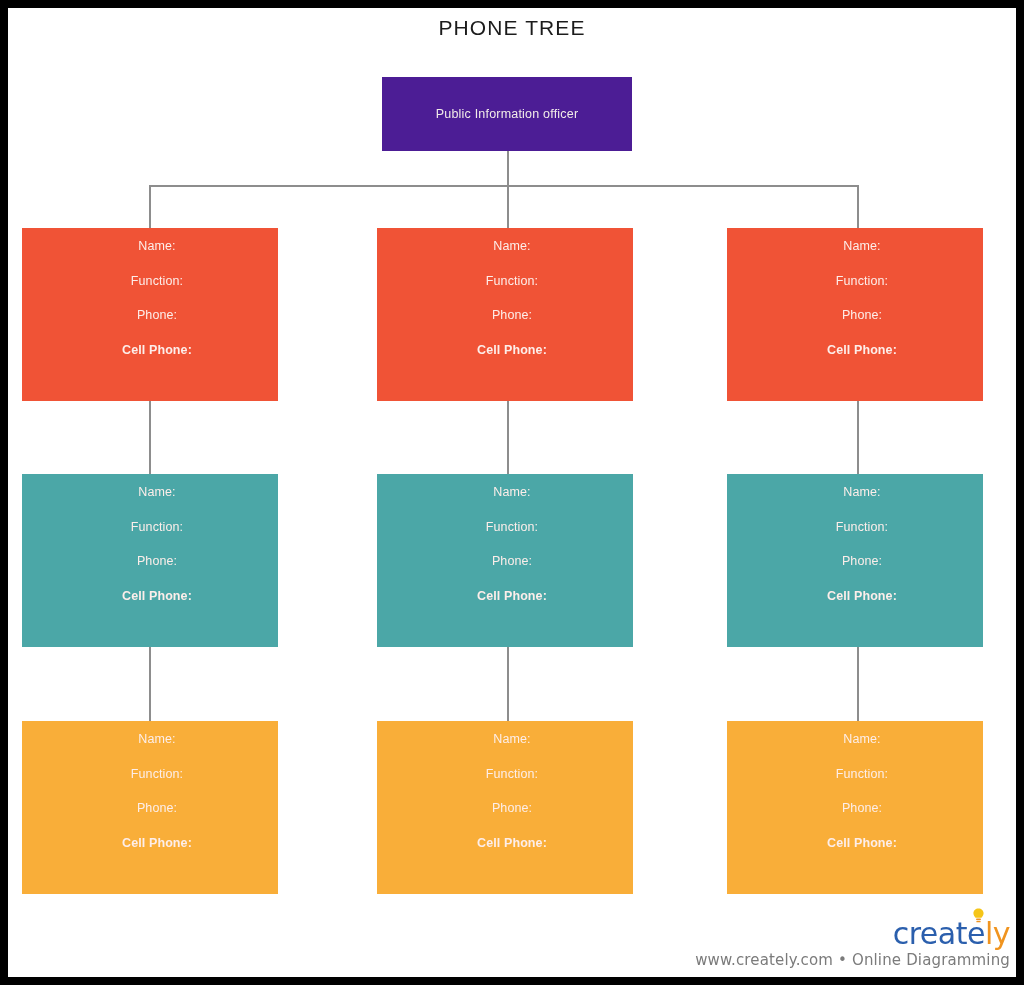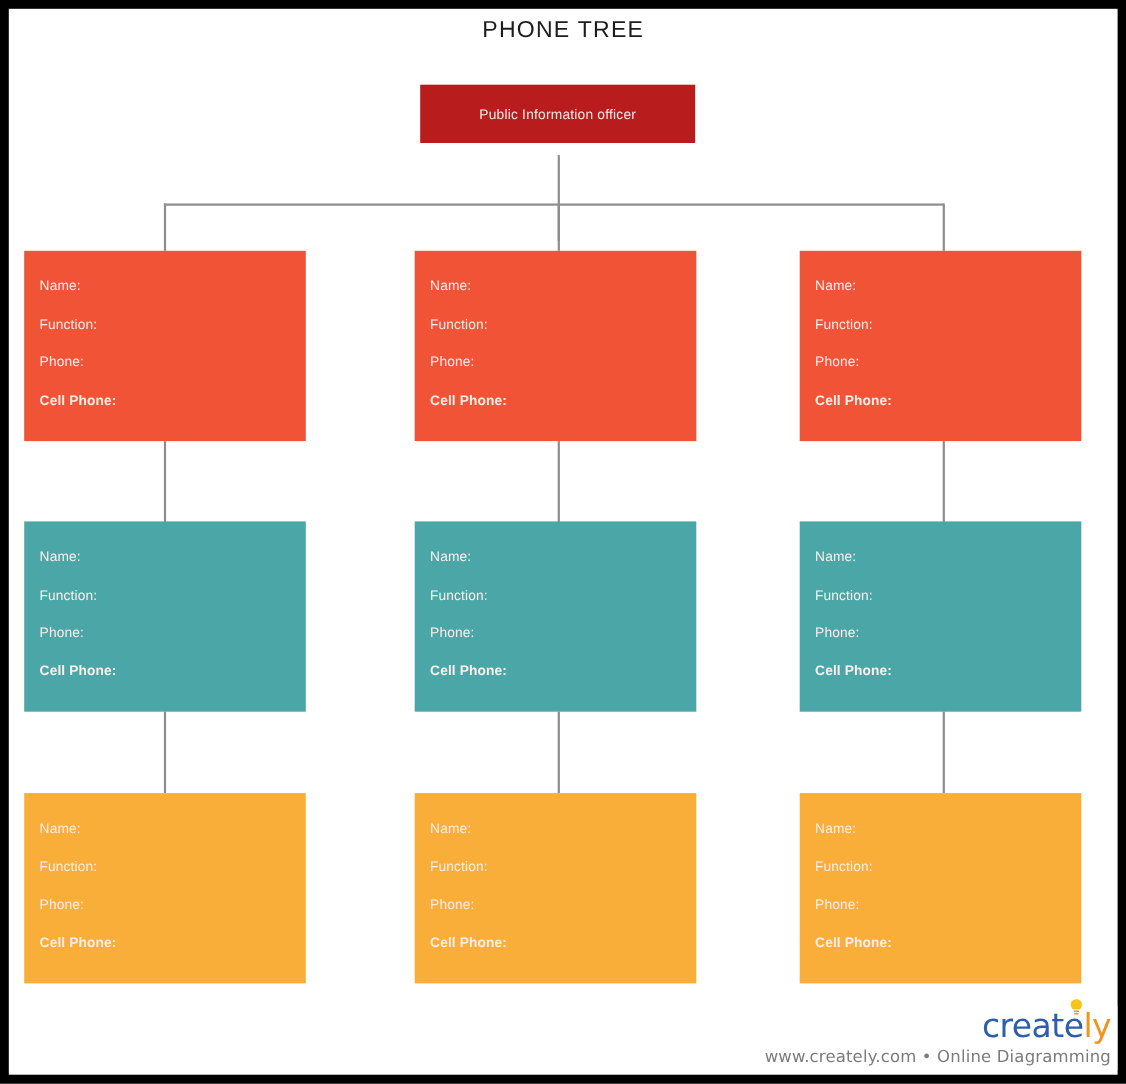--- a/index.html
+++ b/index.html
@@ -59,21 +59,22 @@
     justify-content: center;
   }
   .node-root .root-label {
     color: #f2ece9;
     font-size: 12.5px;
     font-family: "Liberation Sans", sans-serif;
     letter-spacing: 0.2px;
   }
 
   .node-contact {
-    padding: 26px 0 0 14px;
+    padding: 12px 0 0 14px;
+    text-align: center;
   }
   .node-contact .field {
     color: #fdeeea;
     font-size: 12.5px;
     line-height: 1;
     margin-bottom: 22px;
     font-family: "Liberation Sans", sans-serif;
     letter-spacing: 0.1px;
   }
   .node-contact .field:last-child { margin-bottom: 0; font-weight: bold; }
@@ -133,21 +134,21 @@
   <div class="conn conn-v" style="left:849px; top:177px; height:43px;"></div>
 
   <div class="conn conn-v" style="left:141px; top:393px; height:74px;"></div>
   <div class="conn conn-v" style="left:499px; top:393px; height:74px;"></div>
   <div class="conn conn-v" style="left:849px; top:393px; height:74px;"></div>
 
   <div class="conn conn-v" style="left:141px; top:639px; height:74px;"></div>
   <div class="conn conn-v" style="left:499px; top:639px; height:74px;"></div>
   <div class="conn conn-v" style="left:849px; top:639px; height:74px;"></div>
 
-  <div class="node node-root" style="left:374px; top:69px; width:250px; height:53px; background:#b91c1c;">
+  <div class="node node-root" style="left:374px; top:69px; width:250px; height:74px; background:#4c1d95;">
     <span class="root-label">Public Information officer</span>
   </div>
 
   <div class="node node-contact" style="left:14px; top:220px; width:256px; height:173px; background:#f05336;">
     <div class="field">Name:</div>
     <div class="field">Function:</div>
     <div class="field">Phone:</div>
     <div class="field">Cell Phone:</div>
   </div>
 

